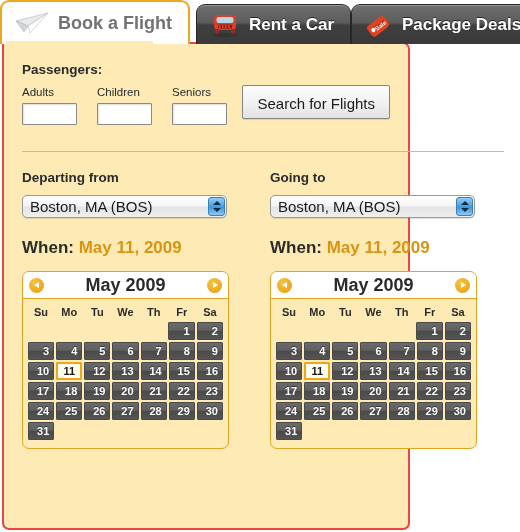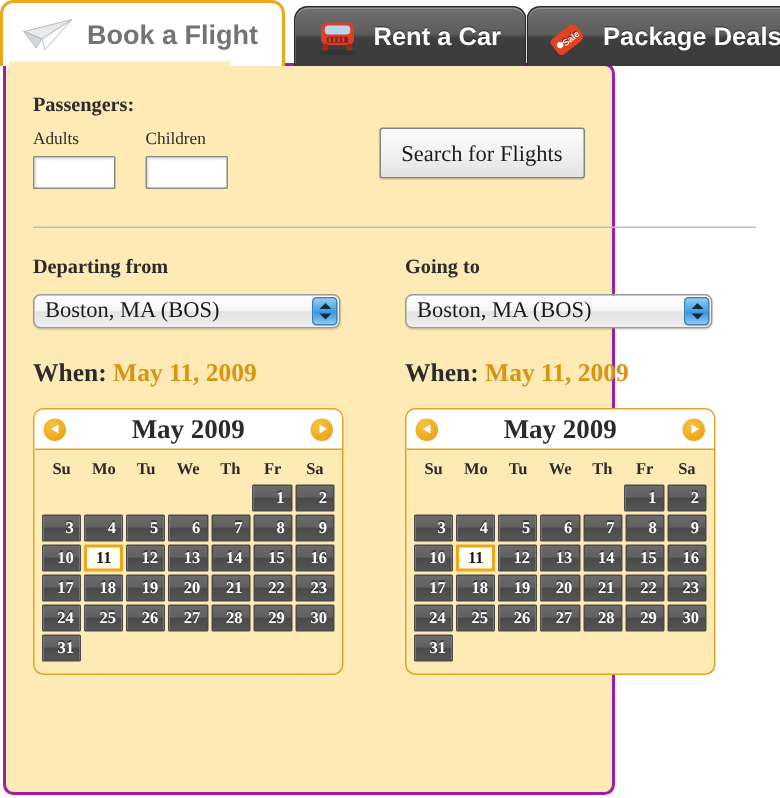--- a/index.html
+++ b/index.html
@@ -56,23 +56,22 @@
   .icon-plane { width: 34px; height: 24px; flex: none; }
   .icon-car  { width: 30px; height: 28px; flex: none; }
   .icon-tag  { width: 28px; height: 28px; flex: none; }
 
   
   .panel {
     position: absolute; left: 2px; top: 42px;
     width: 408px; height: 488px;
     box-sizing: border-box;
     background: #fdeab4;
-    border: 2px solid #a21caf;
+    border: 2px solid #ef4444;
     border-radius: 0 7px 7px 7px;
-    font-family: Liberation Serif, serif;
   }
   
   .tab-seam {
     position: absolute; left: 6px; top: 41px;
     width: 147px; height: 4px;
     background: #fdeab4;
     z-index: 7;
   }
 
   .section-title {
@@ -264,20 +263,24 @@
       <div class="section-title">Passengers:</div>
       <div class="pass-fields">
         <div class="pass-group">
           <span class="pass-label">Adults</span>
           <input class="pass-input" type="text" value="" style="">
         </div>
         <div class="pass-group">
           <span class="pass-label">Children</span>
           <input class="pass-input" type="text" value="" style="">
         </div>
+        <div class="pass-group">
+          <span class="pass-label">Seniors</span>
+          <input class="pass-input" type="text" value="" style="">
+        </div>
       </div>
     </div>
 
     <button class="search-btn">Search for Flights</button>
 
     <div class="divider"></div>
 
     <div class="col left">
       <div class="section-title">Departing from</div>
       <div class="sel-wrap">

